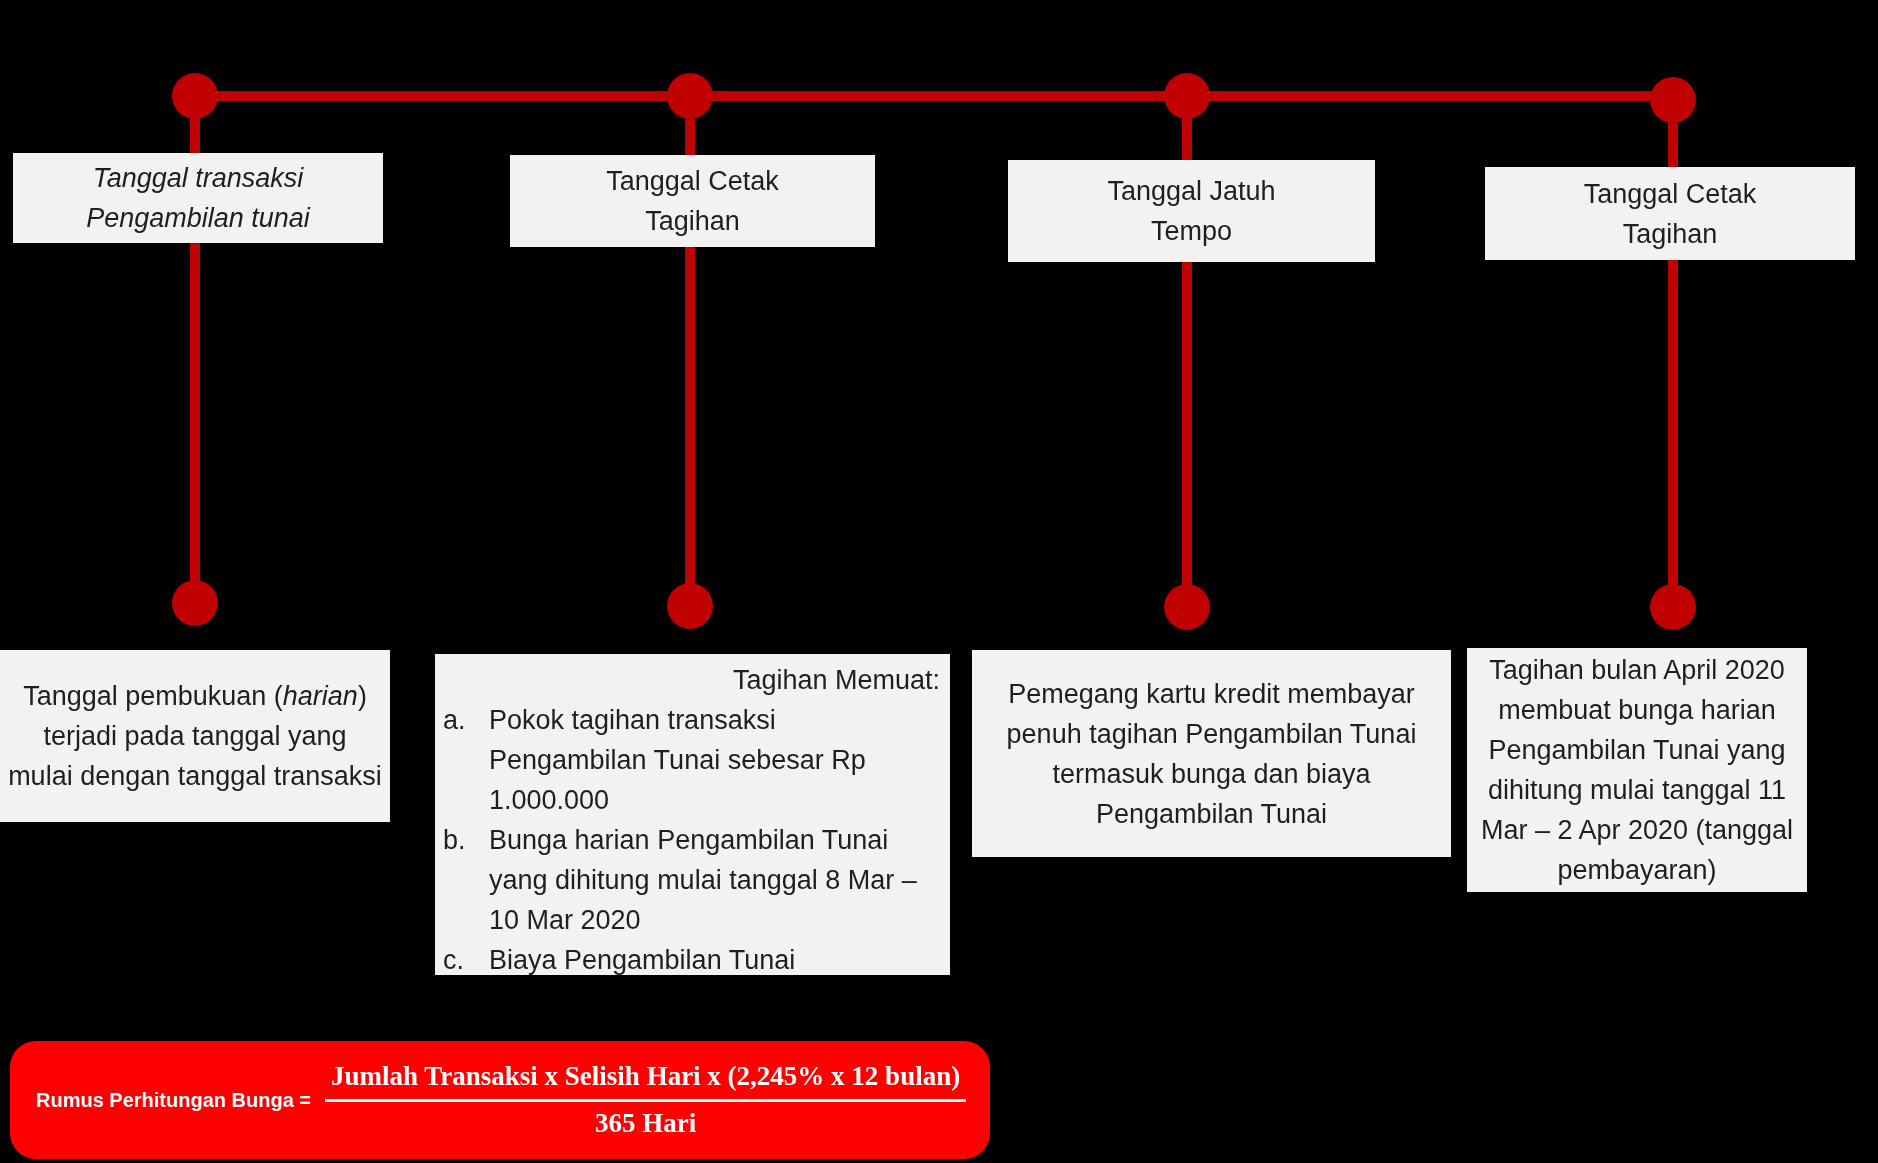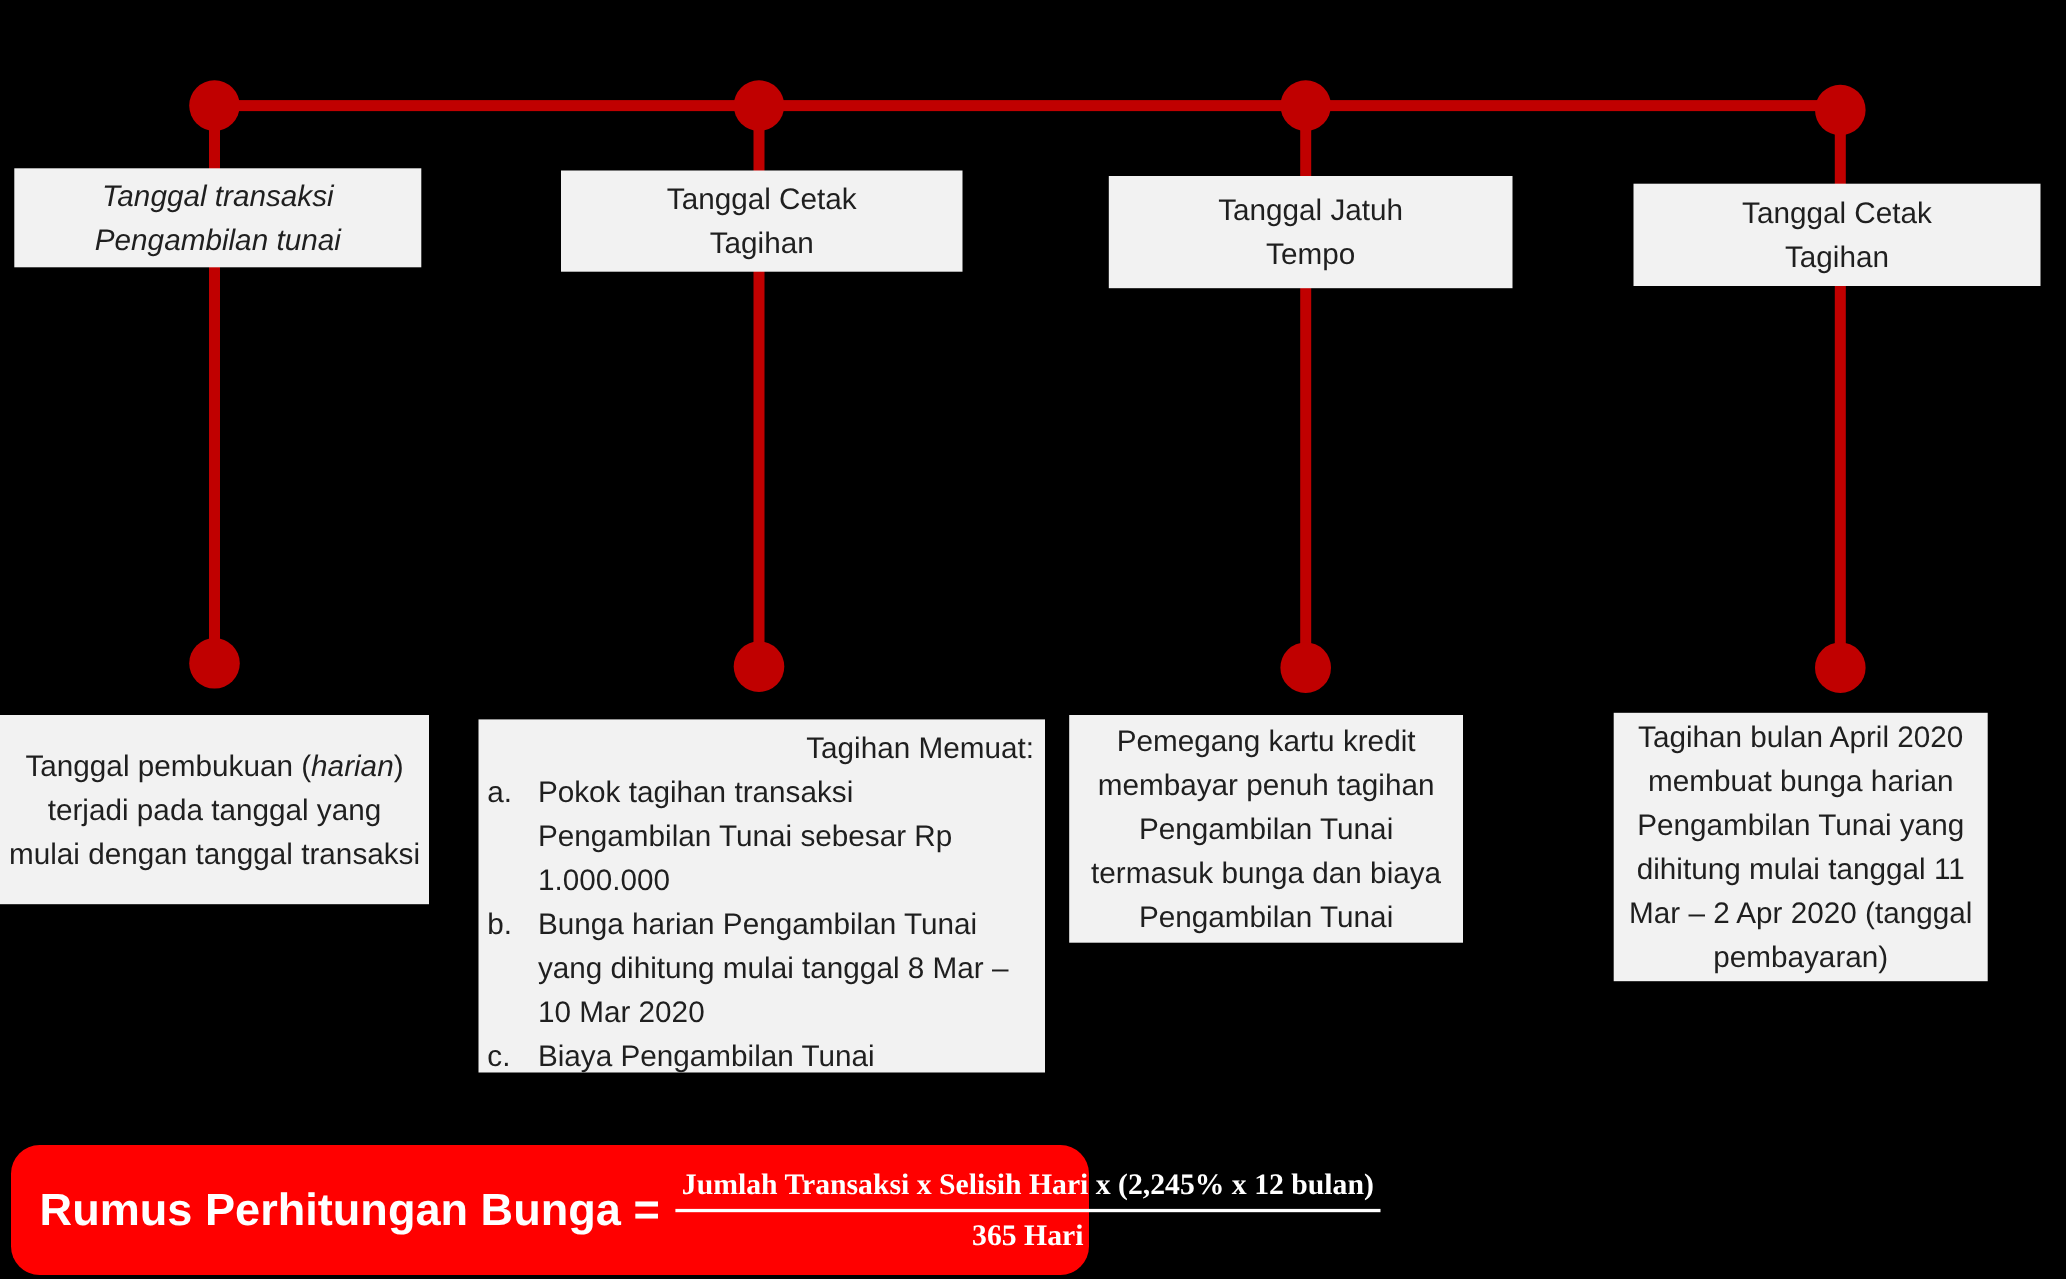--- a/index.html
+++ b/index.html
@@ -54,21 +54,21 @@
   .list-text{flex:1 1 auto;}
 
   
   .formula-box{
     position:absolute;left:10px;top:1041px;width:980px;height:118px;
     background:var(--formula-red,#FF0000);border-radius:26px;z-index:4;
     display:flex;align-items:center;justify-content:flex-start;
     padding:0 18px 0 26px;color:var(--formula-text,#fff);
   }
   .formula-label{
-    font-size:41px;font-weight:bold;white-space:nowrap;
+    font-size:20px;font-weight:bold;white-space:nowrap;
   }
   .fraction{
     margin-left:14px;display:inline-flex;flex-direction:column;
     align-items:center;font-family:"Liberation Serif", serif;
     font-weight:bold;font-size:27px;line-height:1.25;
   }
   .numerator{
     border-bottom:3px solid var(--formula-text,#fff);
     padding:0 6px 5px 6px;white-space:nowrap;
   }
@@ -129,21 +129,21 @@
     <div class="list-item">
       <span class="list-marker">b.</span>
       <span class="list-text">Bunga harian Pengambilan Tunai yang dihitung mulai tanggal 8 Mar – 10 Mar 2020</span>
     </div>
     <div class="list-item">
       <span class="list-marker">c.</span>
       <span class="list-text">Biaya Pengambilan Tunai</span>
     </div>
   </div>
 
-  <div class="box center" style="left:972px;top:650px;width:358px;height:207px;padding:16px 6px;">
+  <div class="box center" style="left:972px;top:650px;width:479px;height:207px;padding:16px 6px;">
     <span>Pemegang kartu kredit membayar penuh tagihan Pengambilan Tunai termasuk bunga dan biaya Pengambilan Tunai</span>
   </div>
 
   <div class="box center" style="left:1467px;top:648px;width:340px;height:244px;padding:4px 6px;">
     <span>Tagihan bulan April 2020 membuat bunga harian Pengambilan Tunai yang dihitung mulai tanggal 11 Mar – 2 Apr 2020 (tanggal pembayaran)</span>
   </div>
 
   <div class="formula-box">
     <span class="formula-label">Rumus Perhitungan Bunga =</span>
     <span class="fraction">

